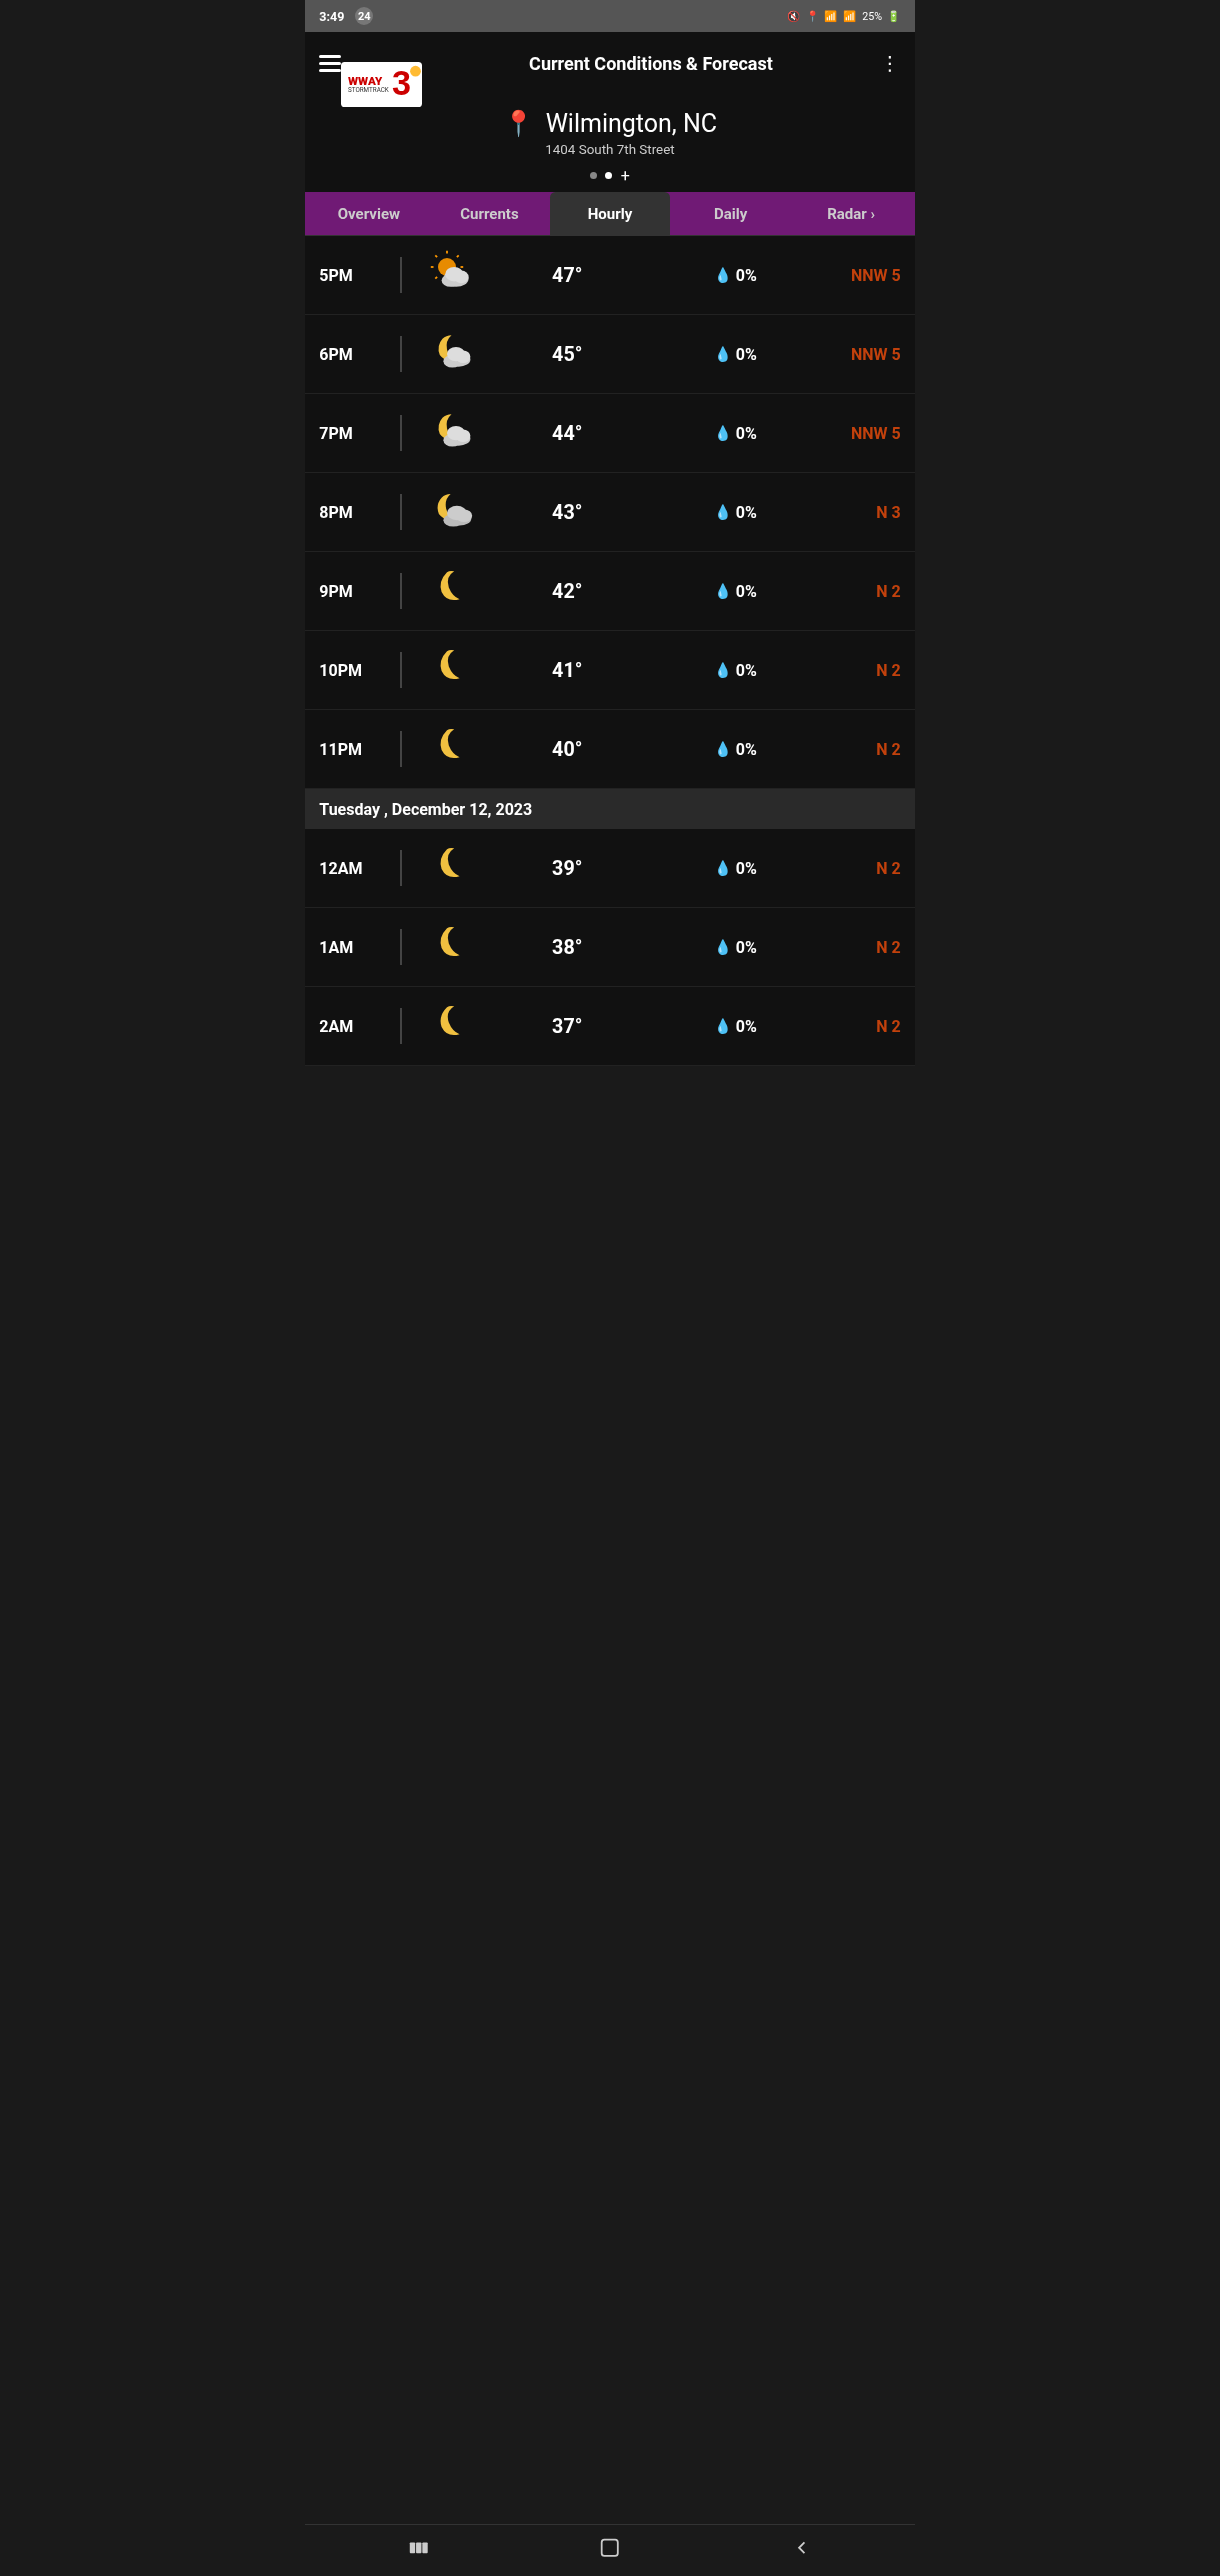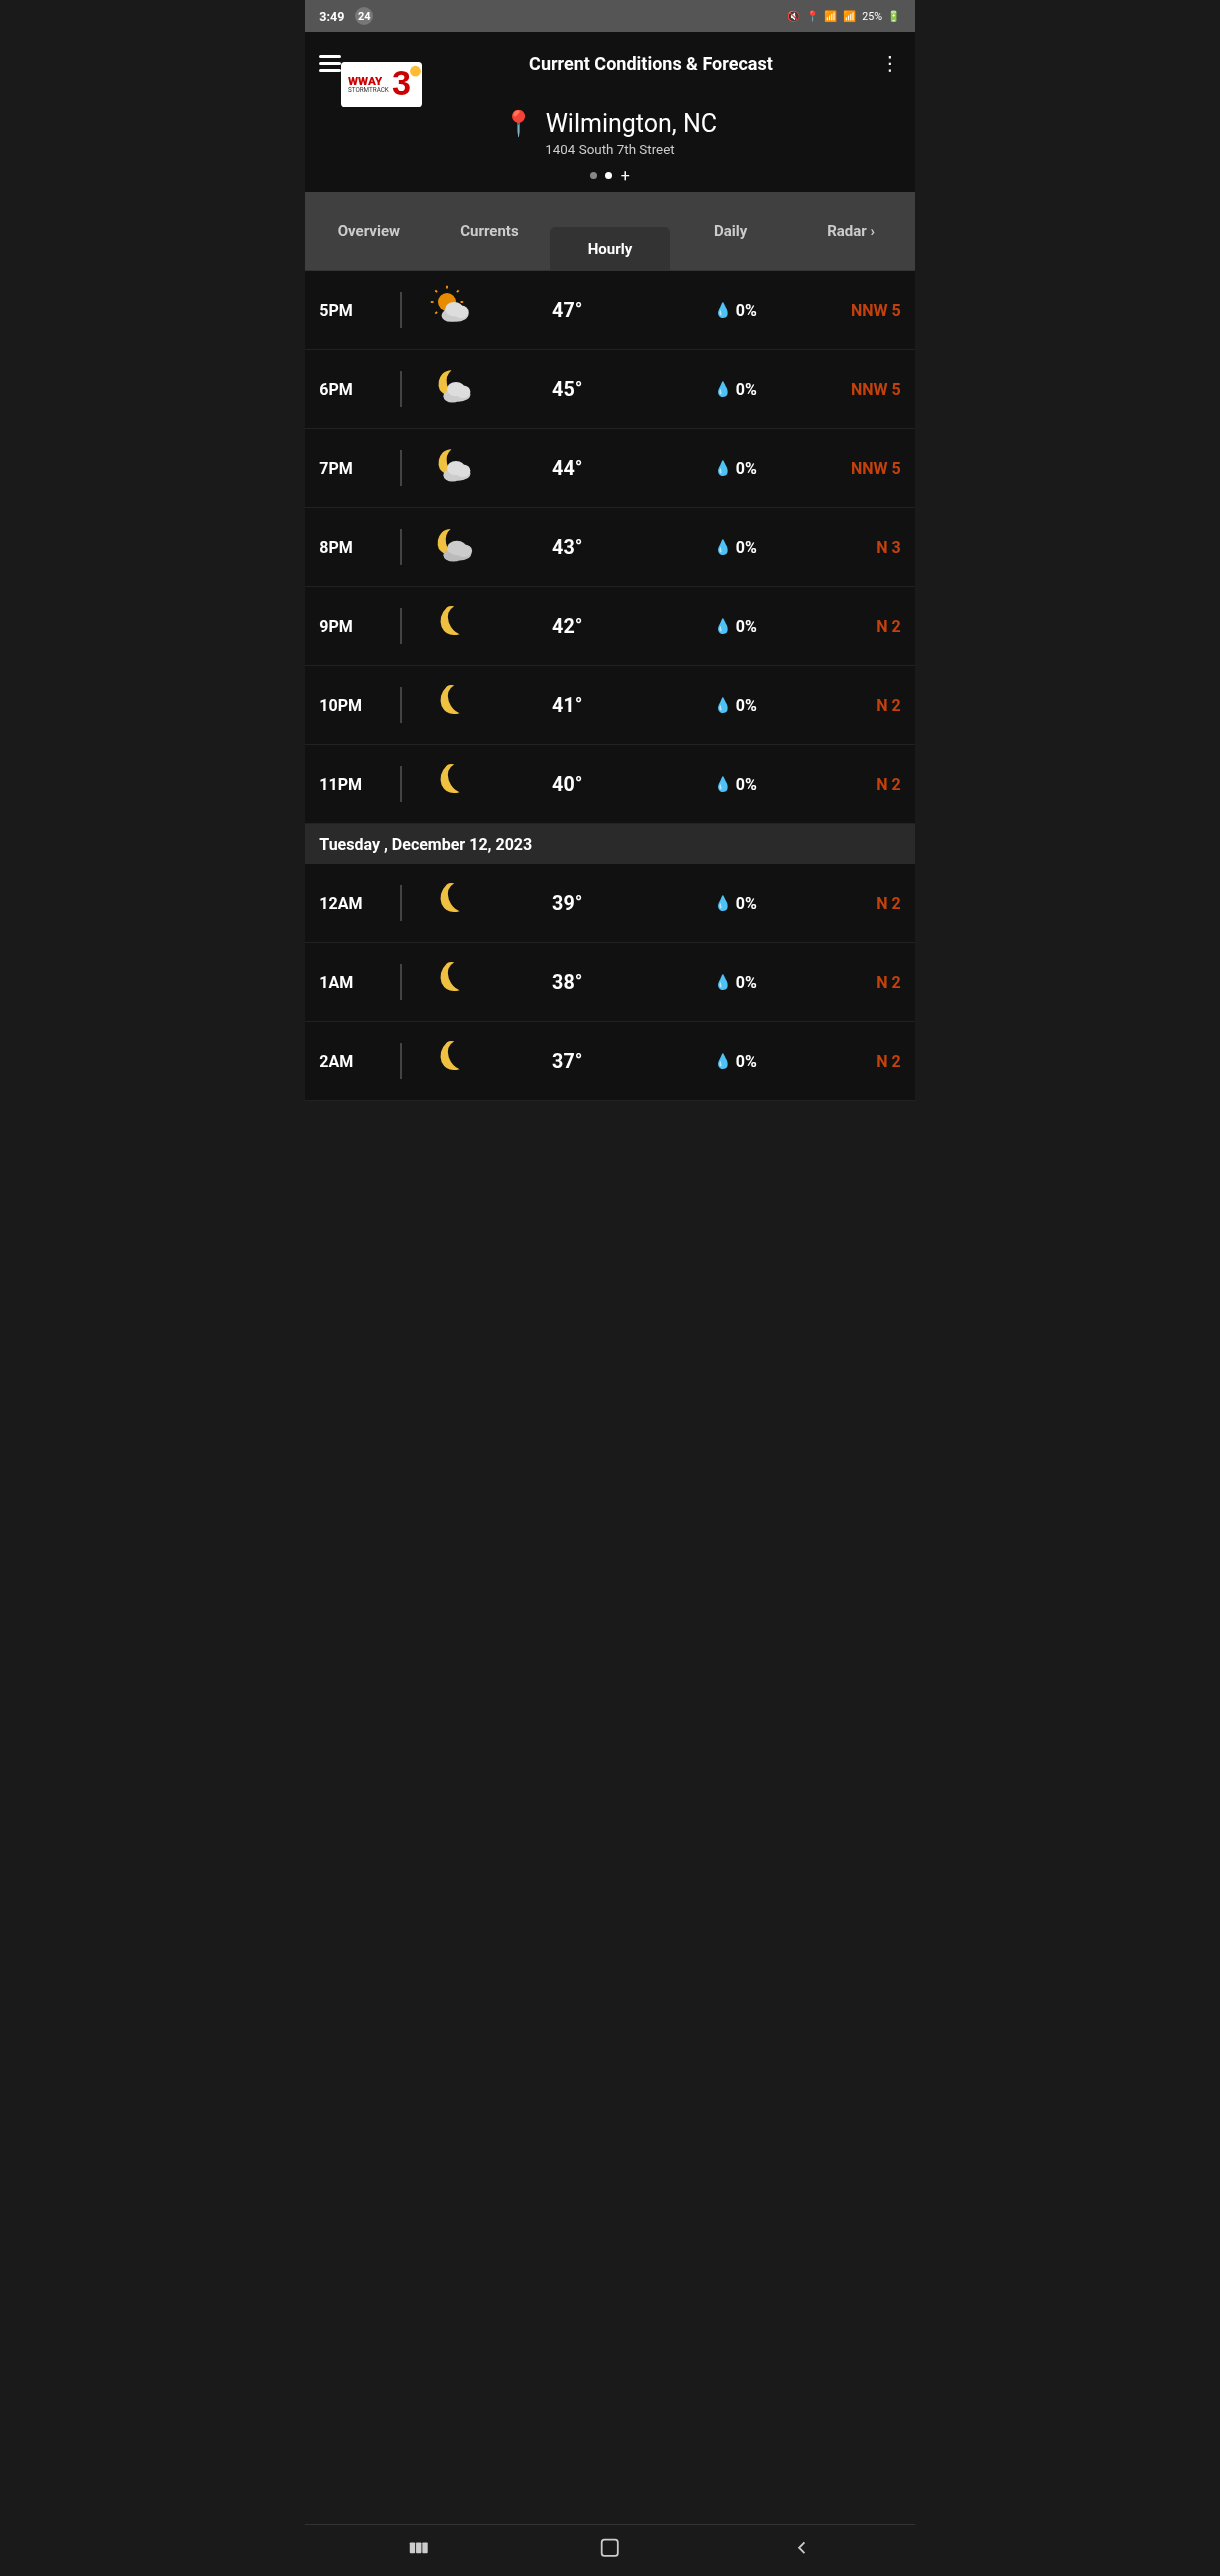--- a/index.html
+++ b/index.html
@@ -149,41 +149,40 @@
     .dot.active { background: #fff; }
     .dot-plus {
       color: #fff;
       font-size: 16px;
       margin-left: 1.8px;
       cursor: pointer;
     }
 
     
     .nav-tabs {
-      background: #404040;
+      background: #701a75;
       display: flex;
       align-items: center;
       border-bottom: 0.9px solid #333;
       padding: 0 3.6px;
     }
     .nav-tab {
       flex: 1;
       text-align: center;
       padding: 12.5px 7.2px;
       font-size: 15px;
       font-weight: bold;
       color: #ccc;
       cursor: pointer;
       position: relative;
     }
     .nav-tab.active {
       color: #fff;
       background: #333;
       border-radius: 5.4px 5.4px 0 0;
-      margin-top: 35px;
     }
     .nav-tab-radar {
       display: flex;
       align-items: center;
       justify-content: center;
       gap: 3.6px;
     }
 
     
     .hourly-list {

